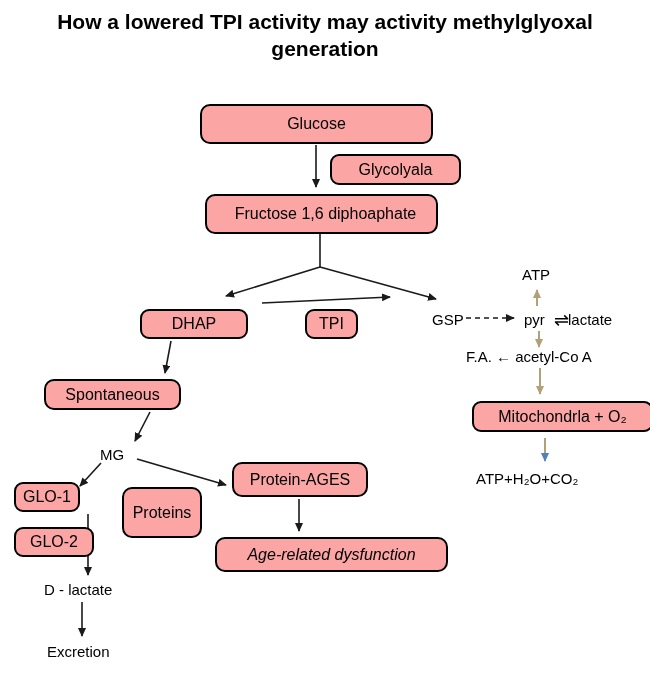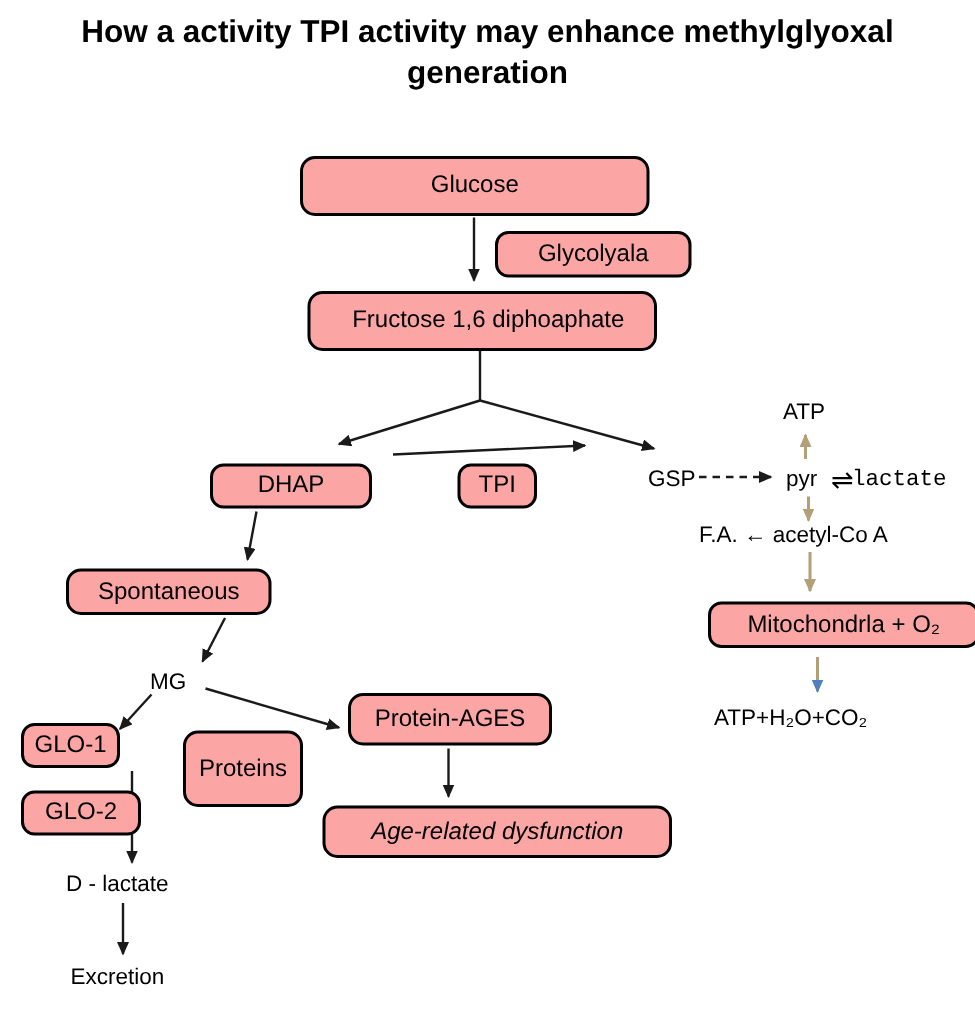--- a/index.html
+++ b/index.html
@@ -45,21 +45,21 @@
     left: 0; top: 0;
     pointer-events: none;
   }
 </style>
 </head>
 <body>
 
 <div class="canvas">
 
   <div class="title">
-    <div>How a activity TPI activity may enhance methylglyoxal</div>
+    <div>How a lowered TPI activity may activity methylglyoxal</div>
     <div>generation</div>
   </div>
 
   <svg class="overlay" width="650" height="674" viewBox="0 0 650 674">
     <defs>
       <marker id="ah-black" markerWidth="10" markerHeight="10" refX="8" refY="4" orient="auto" markerUnits="userSpaceOnUse">
         <path d="M0,0 L9,4 L0,8 Z" fill="#1a1a1a"></path>
       </marker>
       <marker id="ah-tan" markerWidth="10" markerHeight="10" refX="8" refY="4" orient="auto" markerUnits="userSpaceOnUse">
         <path d="M0,0 L9,4 L0,8 Z" fill="#b3a079"></path>
@@ -121,21 +121,21 @@
   <div class="node" style="left:215px; top:537px; width:233px; height:35px;font-style:italic;">Age-related dysfunction</div>
 
   <span class="lbl" style="left:522px; top:266px;">ATP</span>
 
   <span class="lbl" style="left:432px; top:311px;">GSP</span>
 
   <span class="lbl" style="left:524px; top:311px;">pyr</span>
 
   <span class="lbl" style="left:554px; top:309px; font-size:18px;">⇌</span>
 
-  <span class="lbl" style="left:568px; top:311px;font-family:Liberation Mono, monospace;">lactate</span>
+  <span class="lbl" style="left:568px; top:311px;">lactate</span>
 
   <span class="lbl" style="left:466px; top:348px;">F.A. ← acetyl-Co A</span>
 
   <span class="lbl" style="left:100px; top:446px;">MG</span>
 
   <span class="lbl" style="left:476px; top:470px;">ATP+H₂O+CO₂</span>
 
   <span class="lbl" style="left:44px; top:581px;">D - lactate</span>
 
   <span class="lbl" style="left:47px; top:643px;">Excretion</span>

